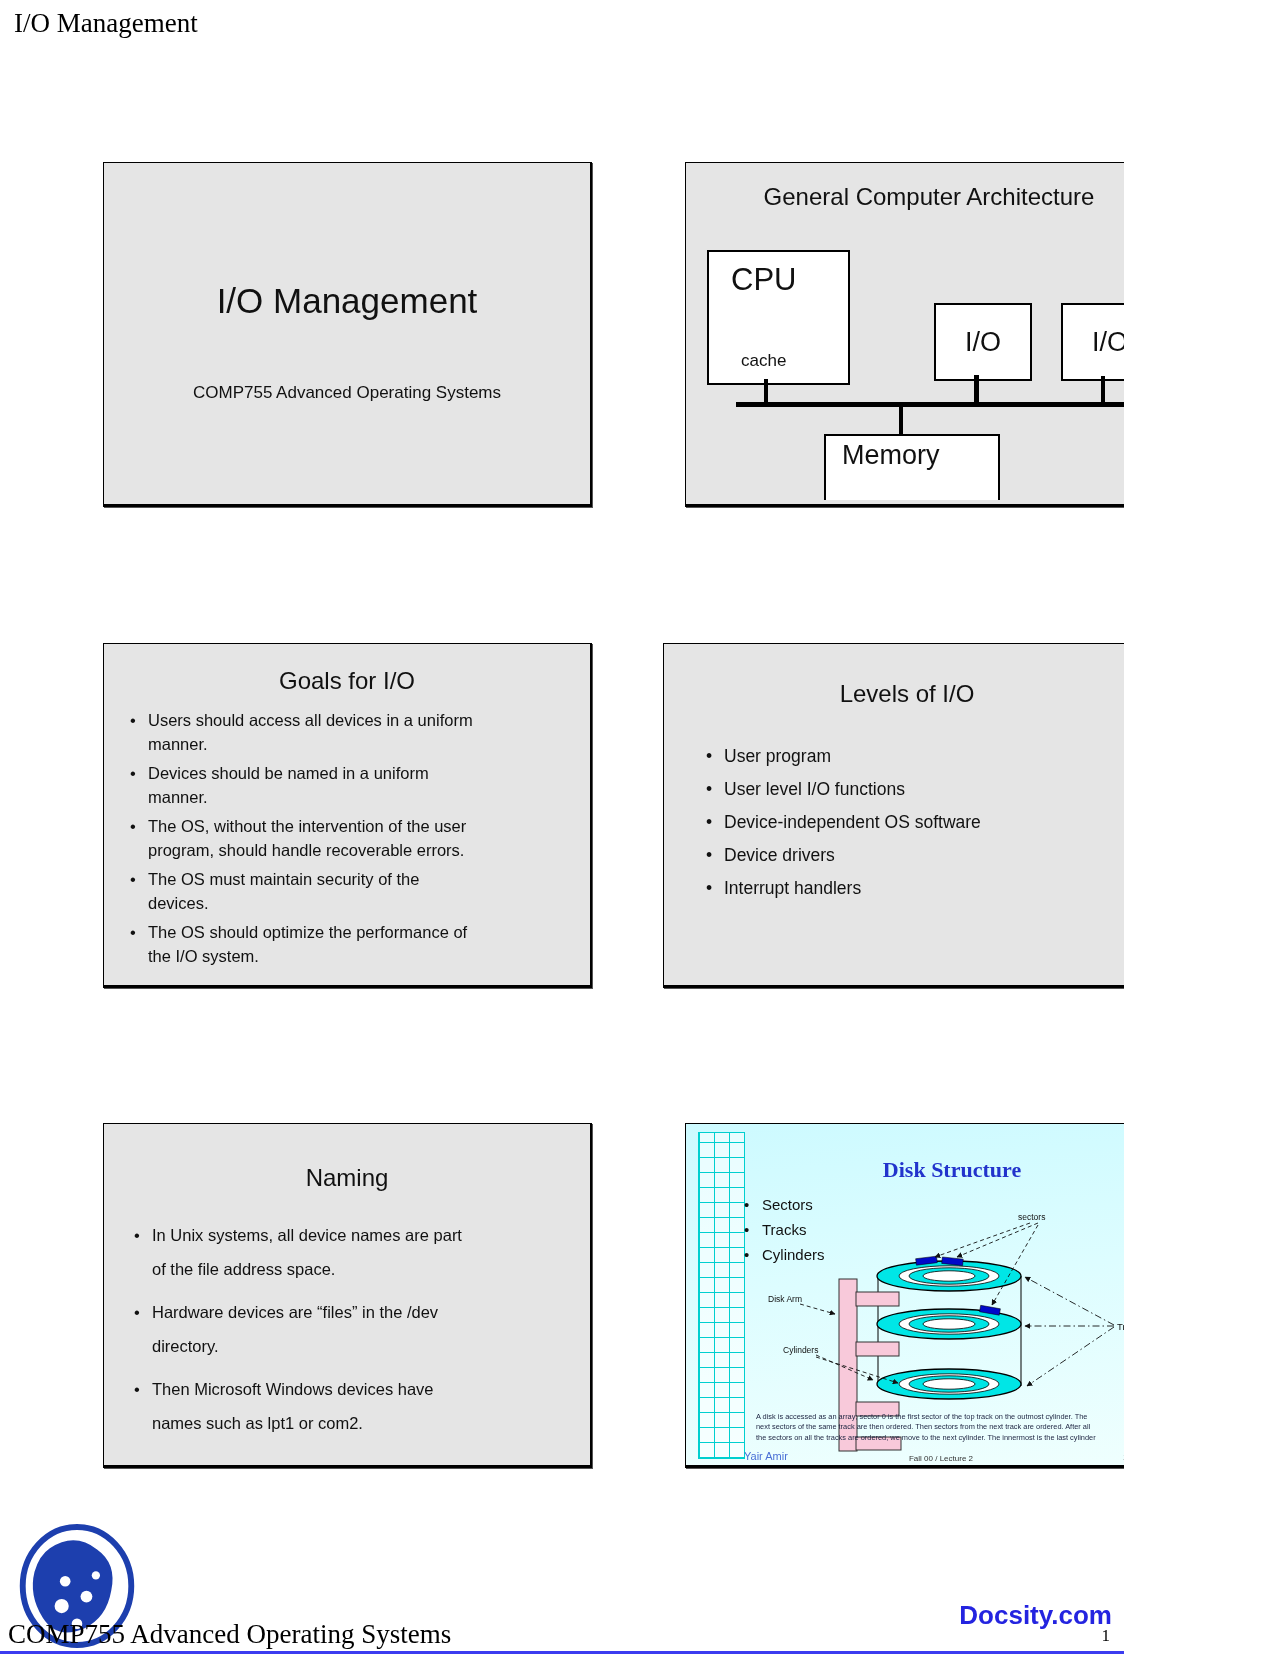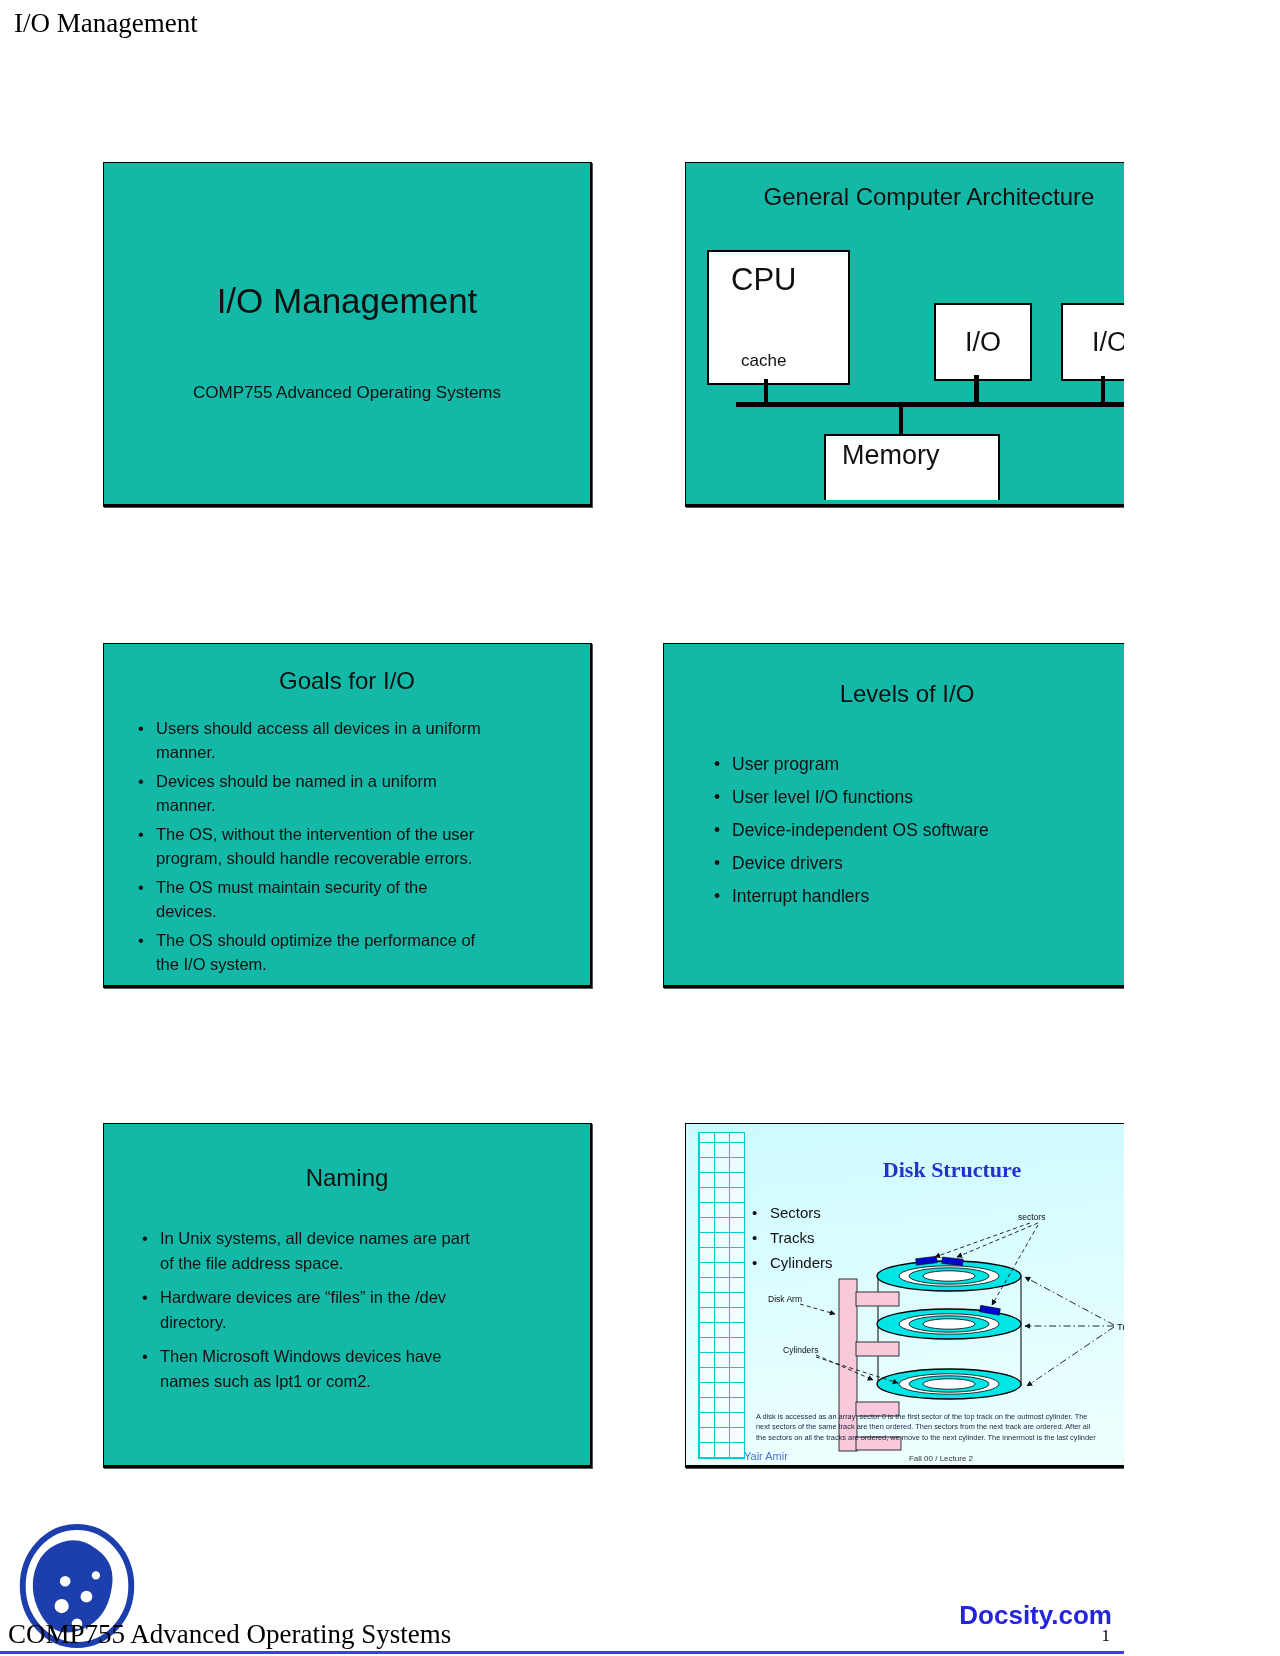--- a/index.html
+++ b/index.html
@@ -9,21 +9,21 @@
 
   
   .doc-header{position:absolute;left:14px;top:8px;font-size:27px;color:#000;}
   .doc-course{position:absolute;left:8px;top:1619px;font-size:27px;color:#000;z-index:3;}
   .brand{position:absolute;right:12px;top:1600px;font-size:26px;font-weight:bold;color:#2424e0;z-index:3;}
   .pageno{position:absolute;right:14px;top:1626px;font-size:17px;color:#000;z-index:3;}
   .bottom-rule{position:absolute;left:0;right:0;top:1651px;height:3px;background:#3c3cf0;}
   .logo{position:absolute;left:18px;top:1523px;width:118px;height:126px;z-index:2;}
 
   
-  .frame{position:absolute;width:486px;height:341px;background:#14b8a6;
+  .frame{position:absolute;width:486px;height:341px;background:#e5e5e5;
          border-style:solid;border-color:#000;border-width:1px 2px 3px 1px;
          box-shadow:1px 1px 0 #555;}
   #s1{left:103px;top:162px;}  #s2{left:685px;top:162px;}
   #s3{left:103px;top:643px;}  #s4{left:663px;top:643px;}
   #s5{left:103px;top:1123px;} #s6{left:685px;top:1123px;}
 
   .slide-title{position:absolute;left:0;right:0;text-align:center;font-size:24px;color:#111;}
 
   
   .s1-title{position:absolute;left:0;right:0;top:118px;text-align:center;font-size:35px;}
@@ -40,29 +40,29 @@
   .bus{left:50px;top:239px;width:428px;height:5px;}
   .conn-cpu{left:78px;top:216px;width:4px;height:23px;}
   .conn-io1{left:288px;top:212px;width:5px;height:27px;}
   .conn-io2{left:415px;top:213px;width:4px;height:26px;}
   .conn-mem{left:213px;top:244px;width:4px;height:27px;}
   .mem-box{position:absolute;left:138px;top:271px;width:172px;height:64px;
            border-style:solid;border-color:#000;border-width:2px 2px 0 2px;background:#fff;}
   .mem-t{position:absolute;left:16px;top:4px;font-size:27px;}
 
   
-  ul.blist{list-style:none;margin:8px;padding:0;position:absolute;}
+  ul.blist{list-style:none;margin:0;padding:0;position:absolute;}
   ul.blist li{position:relative;padding-left:24px;white-space:pre-line;}
   ul.blist li::before{content:"\2022";position:absolute;left:6px;}
   .goals-list{left:20px;right:10px;top:64px;}
   .goals-list li{font-size:16.5px;line-height:24px;margin-bottom:5px;}
   .levels-list{left:36px;right:10px;top:96px;}
   .levels-list li{font-size:17.5px;line-height:33px;padding-left:28px;}
   .naming-list{left:24px;right:10px;top:94px;}
-  .naming-list li{font-size:16.5px;line-height:25px;margin-bottom:9px;}
+  .naming-list li{font-size:16.5px;line-height:34px;margin-bottom:9px;}
 
   
   #s6{background:linear-gradient(175deg,#cdfaff 0%,#ddfdff 45%,#effffe 100%);}
   .filmstrip{position:absolute;left:12px;top:8px;width:45px;height:325px;
      background-color:rgba(255,255,255,.55);
      background-image:repeating-linear-gradient(0deg,#00cfcf 0 1px,transparent 1px 15px),
                       repeating-linear-gradient(90deg,#00cfcf 0 1px,transparent 1px 15px);
      border:1px solid #00cfcf;}
   .disk-title{position:absolute;left:60px;right:14px;top:33px;text-align:center;
               font-family:"Liberation Serif",serif;font-weight:bold;font-size:22px;color:#2233cc;}

